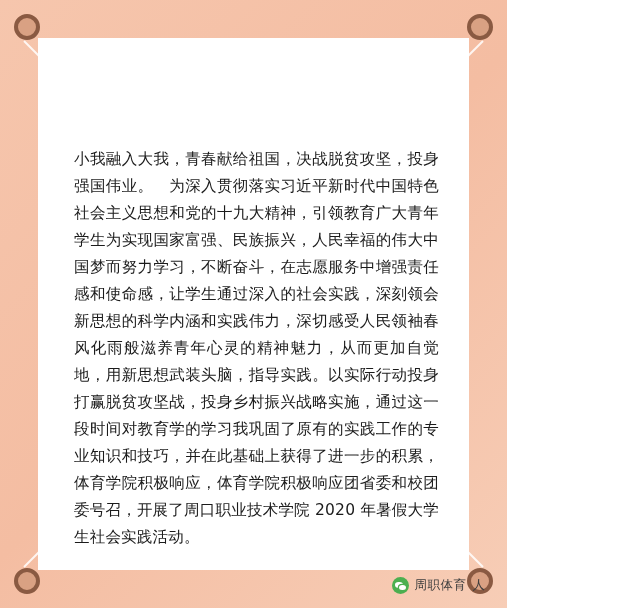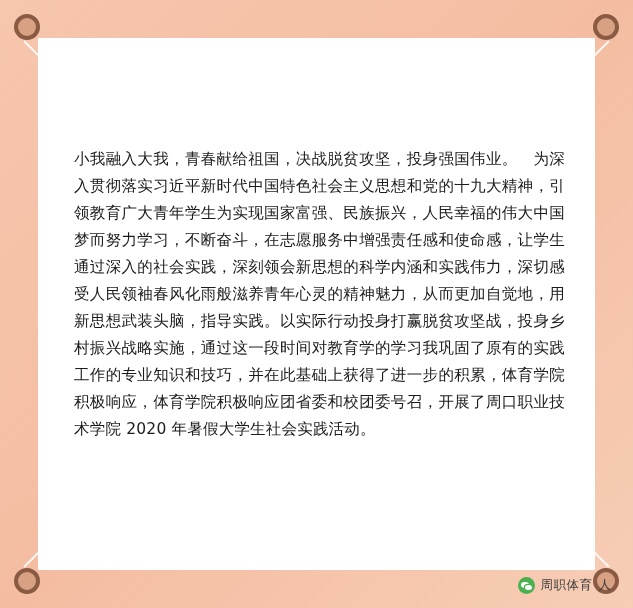--- a/index.html
+++ b/index.html
@@ -9,21 +9,21 @@
   body {
     width: 633px;
     height: 608px;
     overflow: hidden;
     font-family: "Liberation Sans", sans-serif;
     background: #ffffff;
   }
 
   .poster {
     position: relative;
-    width: 633px;
+    width: 507px;
     height: 608px;
     box-sizing: border-box;
     background: #f5c4aa;
     background: linear-gradient(135deg, #f6c6ad 0%, #f4bda2 50%, #f7cdb6 100%);
     overflow: hidden;
   }
 
   
   .card {
     position: absolute;

